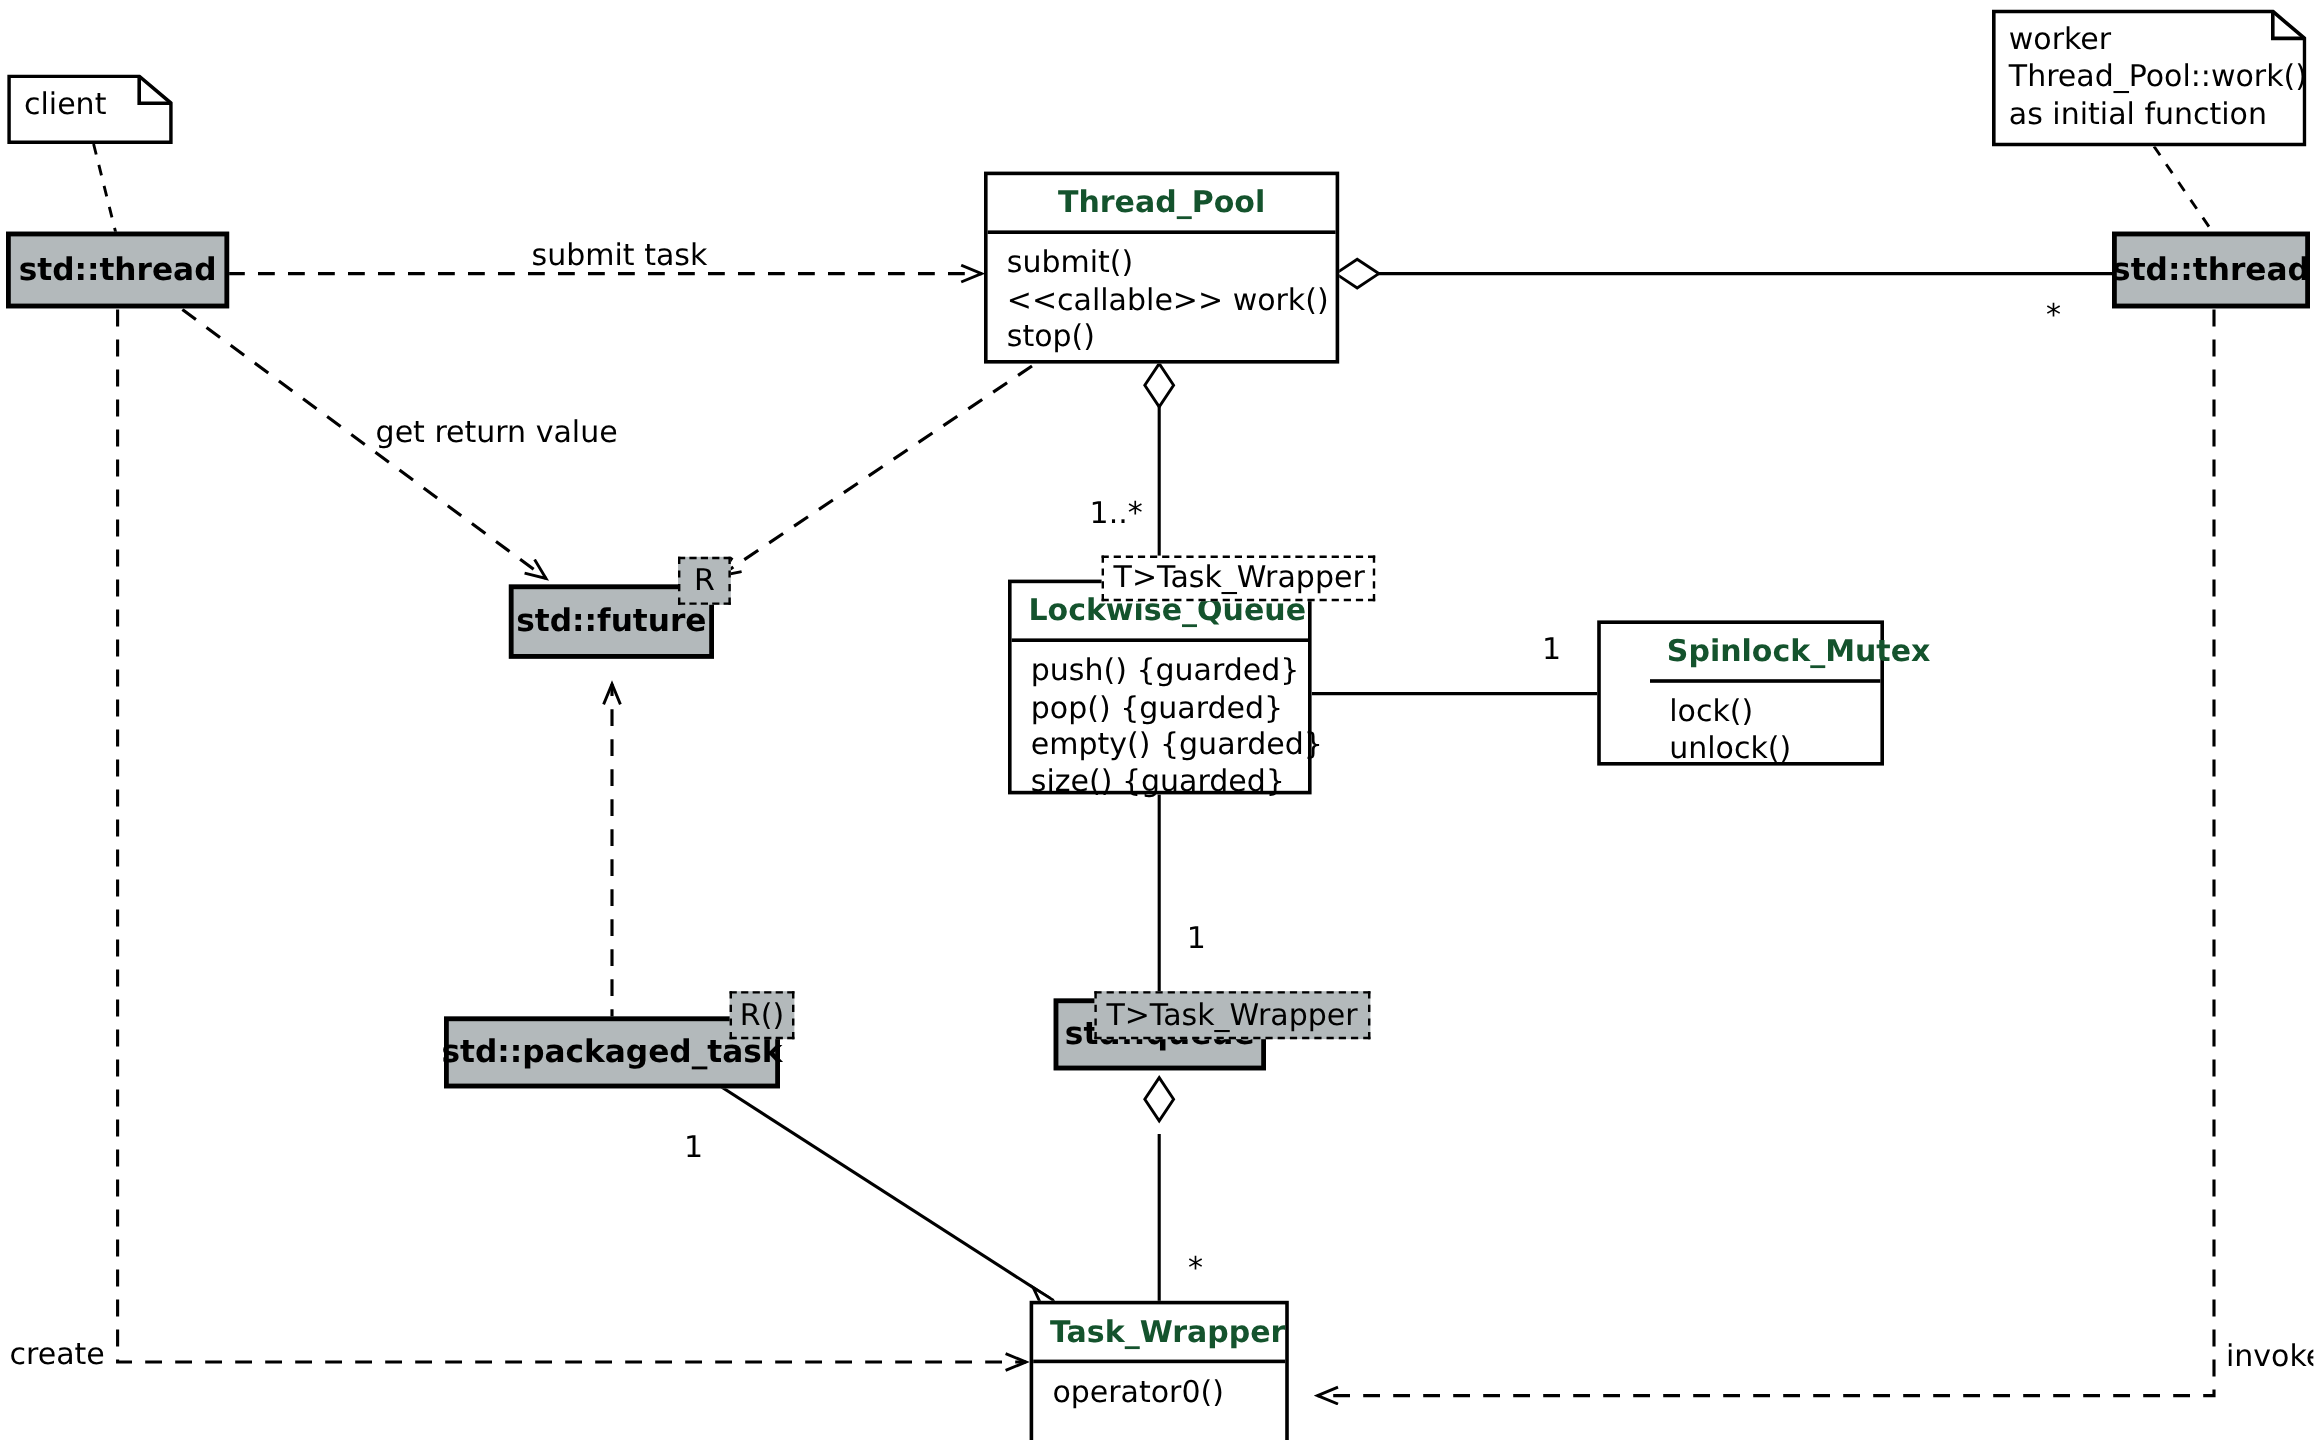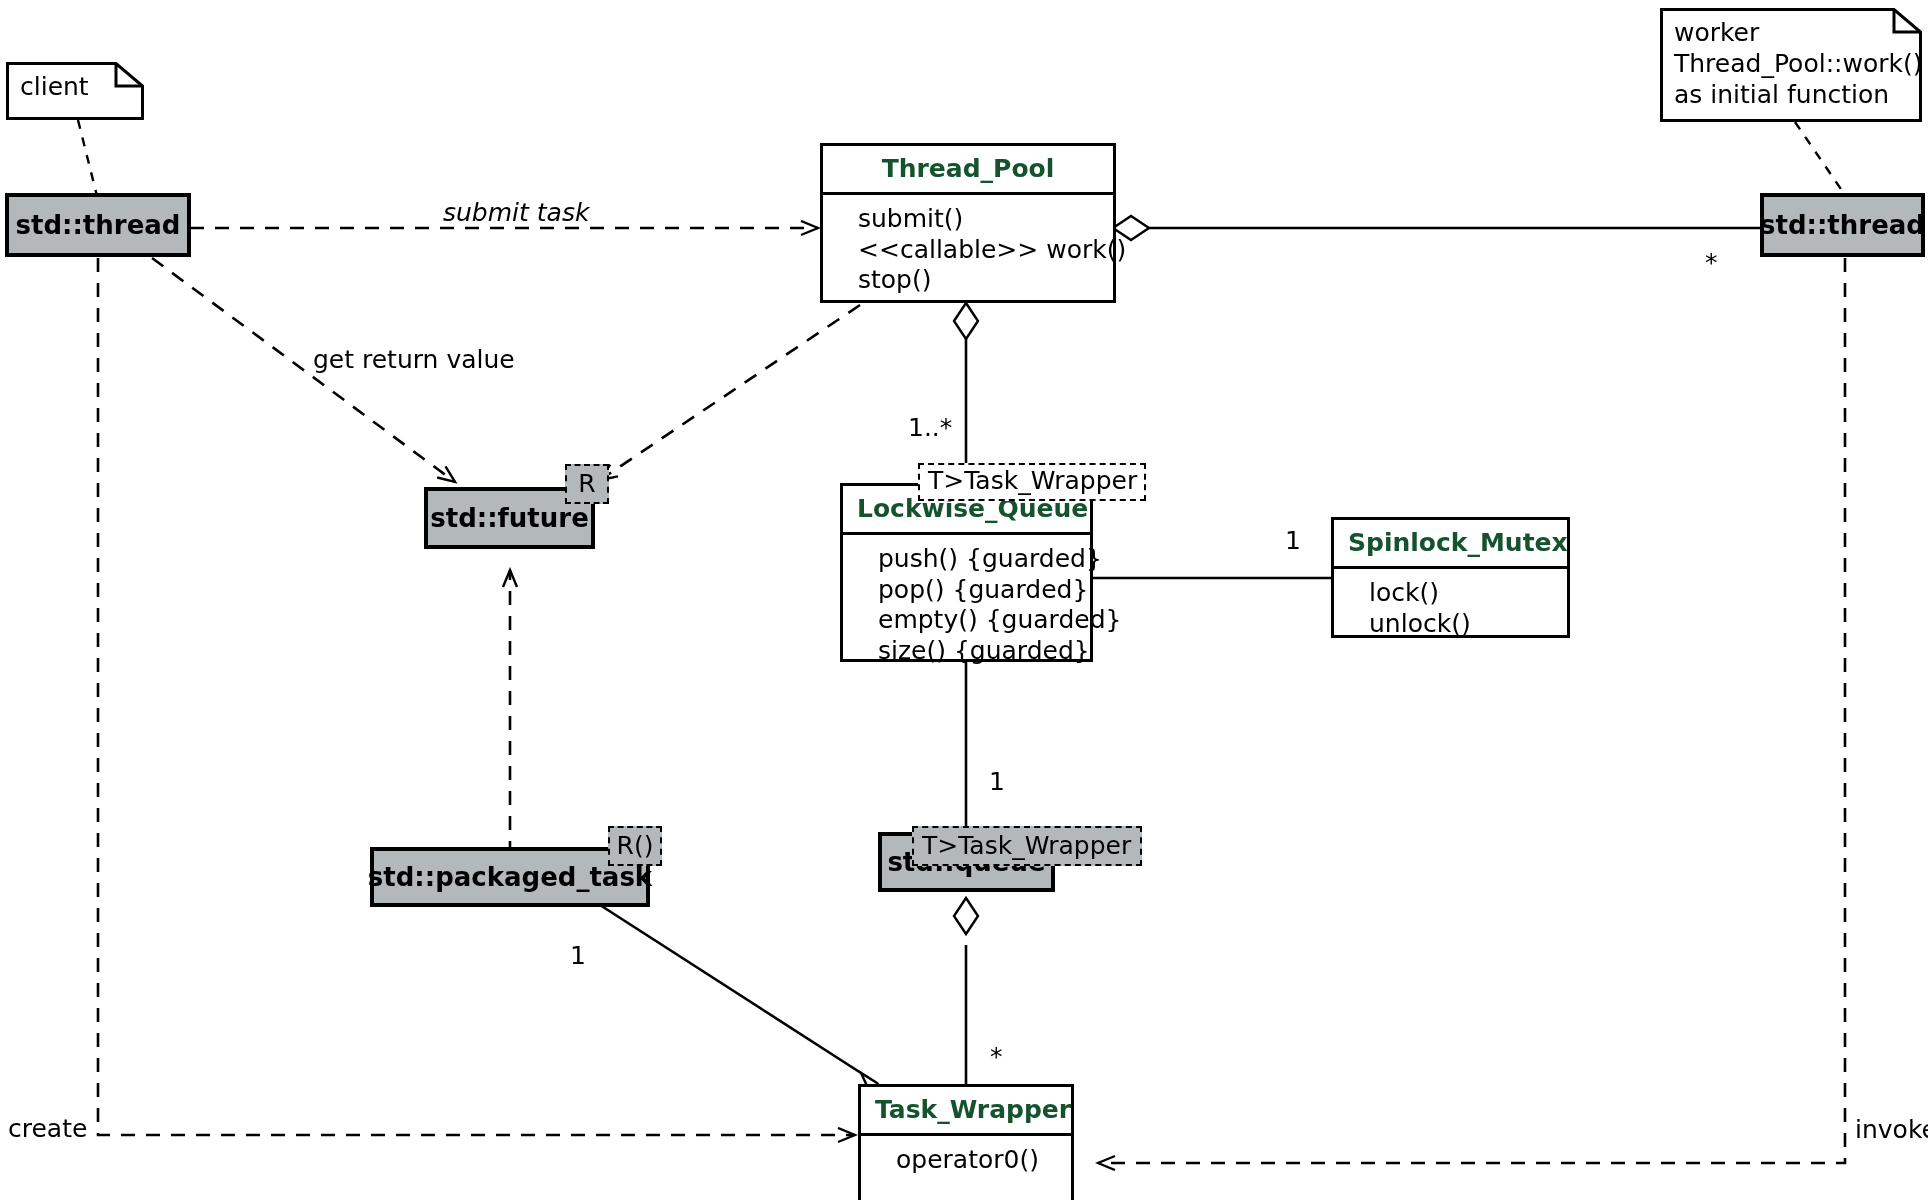--- a/index.html
+++ b/index.html
@@ -45,21 +45,20 @@
     line-height:0;
   }
   .clsbox .members{
     padding:9px 14px 11px 16px;
   }
   .clsbox .members .m{
     font-size:25px;
     color:#000;
     line-height:1.22;
     white-space:nowrap;
-    margin-left:19px;
   }
 
   
   .libbox{
     position:absolute;
     box-sizing:border-box;
     border:4px solid #000;
     background:#b3b9bb;
     z-index:6;
     display:flex;
@@ -252,38 +251,38 @@
     <div class="name">Lockwise_Queue</div>
     <div class="divider"></div>
     <div class="members">
       <div class="m">push() {guarded}</div>
       <div class="m">pop() {guarded}</div>
       <div class="m">empty() {guarded}</div>
       <div class="m">size() {guarded}</div>
     </div>
   </div>
 
-  <div class="clsbox" style="left:1331px;top:517px;width:239px;height:121px;">
+  <div class="clsbox" style="left:1331px;top:517px;width:239px;height:121px;padding-left:41px;">
     <div class="name">Spinlock_Mutex</div>
     <div class="divider"></div>
     <div class="members">
       <div class="m">lock()</div>
       <div class="m">unlock()</div>
     </div>
   </div>
 
   <div class="clsbox" style="left:858px;top:1084px;width:216px;height:134px;">
     <div class="name">Task_Wrapper</div>
     <div class="divider"></div>
     <div class="members">
       <div class="m">operator0()</div>
     </div>
   </div>
 
-  <div class="lbl" style="left:443px;top:198px;font-style:italic;">submit task</div>
+  <div class="lbl" style="left:443px;top:198px;">submit task</div>
 
   <div class="lbl" style="left:313px;top:345px;">get return value</div>
 
   <div class="lbl" style="left:8px;top:1114px;">create</div>
 
   <div class="lbl" style="left:1855px;top:1115px;">invoke</div>
 
   <div class="lbl mult" style="left:1705px;top:248px;">*</div>
 
   <div class="lbl mult" style="left:908px;top:413px;">1..*</div>

